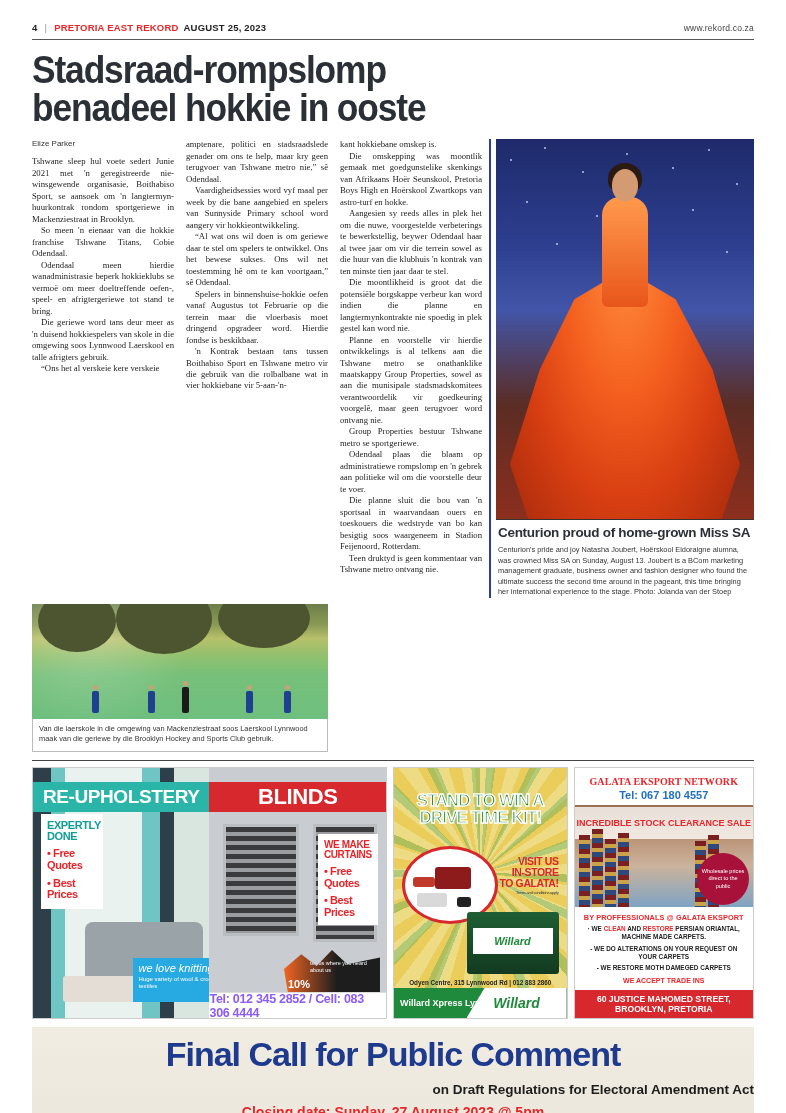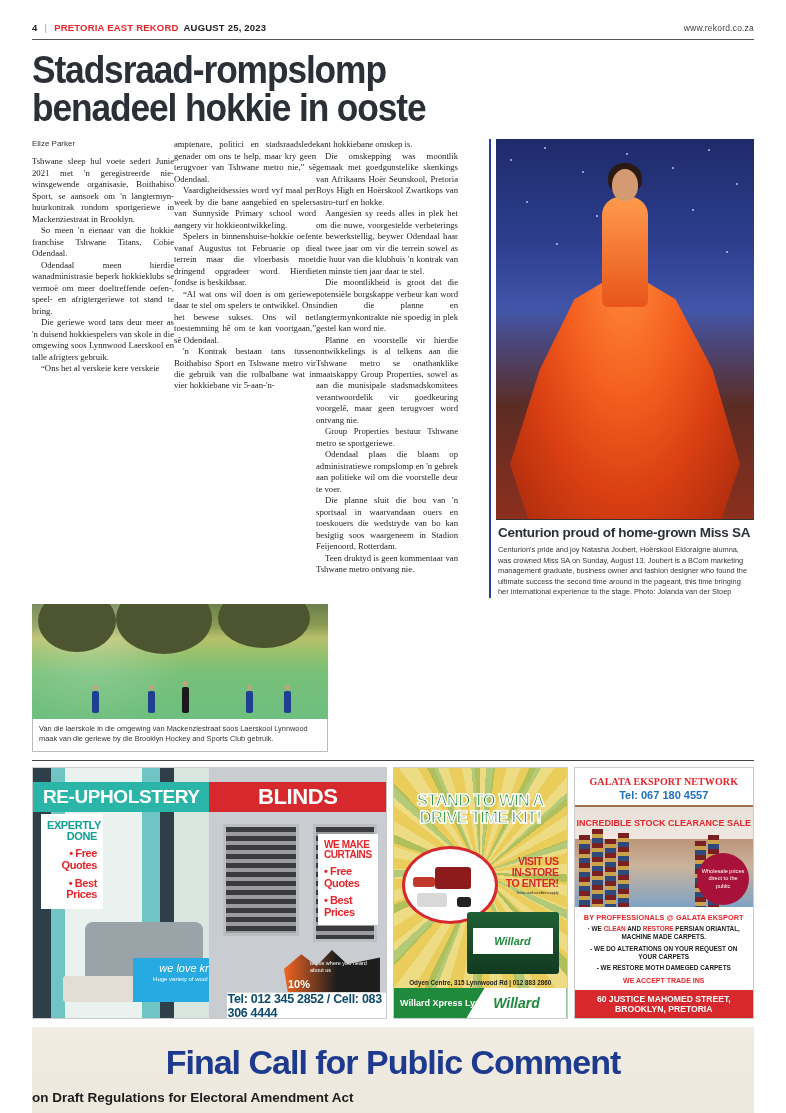--- a/index.html
+++ b/index.html
@@ -34,21 +34,21 @@
     letter-spacing: -1.2px;
     color: #2b2f36;
     padding-top: 12px;
     max-width: 450px;
     transform: scaleX(0.93);
     transform-origin: left top;
   }
 
   
   .article { display: flex; gap: 12px; margin-top: 12px; }
-  .cols { width: 452px; display: flex; }
+  .cols { width: 452px; display: flex; gap: 12px; }
   .col { width: 142px; }
   .byline { font-size: 8px; color: #333; margin-bottom: 8px; font-family:"Liberation Sans",sans-serif; }
   .body-text {
     font-family: "Liberation Serif", serif;
     font-size: 8.7px; line-height: 1.32; color: #1d1d1d;
     text-align: justify;
   }
   .body-text p { text-indent: 9px; }
   .body-text p.noindent { text-indent: 0; }
 
@@ -116,21 +116,21 @@
   }
 
   
   .ads-rule { height:1.3px; background:#444; margin-top:8px; }
   .ads { display:flex; gap:6px; margin-top:6px; height:252px; }
 
   .ad { position:relative; overflow:hidden; }
 
   
   .ad-furniture { width:358px; border:1px solid #ccc; display:flex; }
-  .ad-uph { width:178px; position:relative; background:linear-gradient(180deg,#dfe9e6,#cfdbd6); overflow:hidden;text-align:right;}
+  .ad-uph { width:178px; position:relative; background:linear-gradient(180deg,#dfe9e6,#cfdbd6); overflow:hidden;}
   .uph-banner{
     position:absolute; top:14px; left:0; right:0; height:30px;
     background:#2bb5a8; color:#fff; font-weight:bold; font-size:19px;
     display:flex; align-items:center; justify-content:center; letter-spacing:-.4px;
   }
   .uph-room{ position:absolute; inset:0; background:
       linear-gradient(90deg,#2f3f4a 0 10%, #6fc4c4 10% 18%, #e9f2ee 18% 62%, #6fc4c4 62% 72%, #2f3f4a 72% 80%, #d8e6df 80% 100%);
   }
   .uph-sofa{ position:absolute; bottom:34px; left:52px; width:118px;height:62px;background:#9aa3a8;border-radius:8px;}
   .uph-table{ position:absolute; bottom:16px; left:30px; width:96px;height:26px;background:#e3ddd6;border-radius:3px;}
@@ -158,23 +158,23 @@
   .blinds-white .ttl{ color:#e8252a; font-weight:bold; font-size:10px; line-height:1.02; letter-spacing:-.4px;}
   .blinds-white .li{ color:#e8252a; font-weight:bold; font-size:11px; line-height:1.05; margin-top:6px; letter-spacing:-.4px;}
   .flame{
     position:absolute; bottom:26px; right:6px; width:96px;height:42px;
     background:linear-gradient(90deg,#f26522,#1d1d1d 55%);
     clip-path: polygon(0 45%, 18% 10%, 34% 38%, 50% 0, 66% 34%, 100% 18%, 100% 100%, 4% 100%);
     color:#fff; font-size:5.5px; padding:10px 4px 0 26px; line-height:1.2;
   }
   .flame .pct{ position:absolute; left:4px; top:28px; font-size:11px; font-weight:bold;}
   .tel-bar{
-    position:absolute; bottom:0; left:18px; right:0; height:26px; background:#fff;
+    position:absolute; bottom:0; left:0; right:0; height:26px; background:#fff;
     display:flex; align-items:center; justify-content:center;
-    font-weight:bold; font-size:12.5px; color:#0c4a6e; letter-spacing:-.3px;
+    font-weight:bold; font-size:12.5px; color:#8b5cf6; letter-spacing:-.3px;
     border-top:1px solid #ddd;
   }
 
   
   .ad-willard{ width:176px; border:1px solid #ccc; background:#bef264; position:relative;}
   .willard-rays{
     position:absolute; inset:0;
     background: repeating-conic-gradient(from 0deg at 50% 42%,
       #f6d88a 0deg 7deg, #f2c659 7deg 14deg);
     opacity:.85;
@@ -252,24 +252,24 @@
   }
 
   
   .iec {
     margin-top:8px; height:245px; position:relative; overflow:hidden;
     background:#ece7dc;
     background-image: linear-gradient(180deg,#f1ece2,#e6e0d3);
   }
   .iec-title{
     text-align:center; color:#1d3a8f; font-weight:bold; font-size:34px;
-    padding-top:16px; letter-spacing:-1px;
+    padding-top:8px; letter-spacing:-1px;
   }
   .iec-sub{
-    text-align:left; color:#1d1d1d; font-weight:bold; font-size:13.5px; padding-top:8px;
+    text-align:right; color:#1d1d1d; font-weight:bold; font-size:13.5px; padding-top:8px;
   }
   .iec-close{
     text-align:center; color:#e8252a; font-weight:bold; font-size:14px; padding-top:7px;
   }
 </style>
 </head>
 <body>
 
 <div class="page">
 
@@ -299,22 +299,22 @@
           <p>Odendaal meen hierdie wanadministrasie beperk hokkieklubs se vermoë om meer doeltreffende oefen-, speel- en afrigtergeriewe tot stand te bring.</p>
           <p>Die geriewe word tans deur meer as 'n duisend hokkiespelers van skole in die omgewing soos Lynnwood Laerskool en talle afrigters gebruik.</p>
           <p>“Ons het al verskeie kere verskeie</p>
         </div>
       </div>
 
       <div class="col">
         <div class="body-text">
           <p class="noindent">amptenare, politici en stadsraadslede genader om ons te help, maar kry geen terugvoer van Tshwane metro nie,” sê Odendaal.</p>
           <p>Vaardigheidsessies word vyf maal per week by die bane aangebied en spelers van Sunnyside Primary school word aangery vir hokkieontwikkeling.</p>
+          <p>“Al wat ons wil doen is om geriewe daar te stel om spelers te ontwikkel. Ons het bewese sukses. Ons wil net toestemming hê om te kan voortgaan,” sê Odendaal.</p>
           <p>Spelers in binnenshuise-hokkie oefen vanaf Augustus tot Februarie op die terrein maar die vloerbasis moet dringend opgradeer word. Hierdie fondse is beskikbaar.</p>
-          <p>“Al wat ons wil doen is om geriewe daar te stel om spelers te ontwikkel. Ons het bewese sukses. Ons wil net toestemming hê om te kan voortgaan,” sê Odendaal.</p>
           <p>'n Kontrak bestaan tans tussen Boithabiso Sport en Tshwane metro vir die gebruik van die rolbalbane wat in vier hokkiebane vir 5-aan-'n-</p>
         </div>
       </div>
 
       <div class="col">
         <div class="body-text">
           <p class="noindent">kant hokkiebane omskep is.</p>
           <p>Die omskepping was moontlik gemaak met goedgunstelike skenkings van Afrikaans Hoër Seunskool, Pretoria Boys High en Hoërskool Zwartkops van astro-turf en hokke.</p>
           <p>Aangesien sy reeds alles in plek het om die nuwe, voorgestelde verbeterings te bewerkstellig, beywer Odendaal haar al twee jaar om vir die terrein sowel as die huur van die klubhuis 'n kontrak van ten minste tien jaar daar te stel.</p>
           <p>Die moontlikheid is groot dat die potensiële borgskappe verbeur kan word indien die planne en langtermynkontrakte nie spoedig in plek gestel kan word nie.</p>
@@ -414,21 +414,21 @@
       </div>
       <div class="willard-bubble">
         <span class="wb-item" style="left:30px;top:18px;width:36px;height:22px;background:#8e1b1b"></span>
         <span class="wb-item" style="left:8px;top:28px;width:22px;height:10px;background:#c0392b"></span>
         <span class="wb-item" style="left:12px;top:44px;width:30px;height:14px;background:#d9d9d9"></span>
         <span class="wb-item" style="left:52px;top:48px;width:14px;height:10px;background:#222"></span>
       </div>
       <div class="willard-visit">
         <div>VISIT US</div>
         <div>IN-STORE</div>
-        <div>TO ENTER!</div>
+        <div>TO GALATA!</div>
         <div class="willard-tc">Terms and conditions apply</div>
       </div>
       <div class="battery">
         <div class="label">Willard</div>
       </div>
       <div class="willard-addr">Odyen Centre, 315 Lynnwood Rd | 012 883 2860</div>
       <div class="willard-foot">
         <span>Willard Xpress Lynnwood</span>
         <span class="mark">Willard</span>
       </div>

